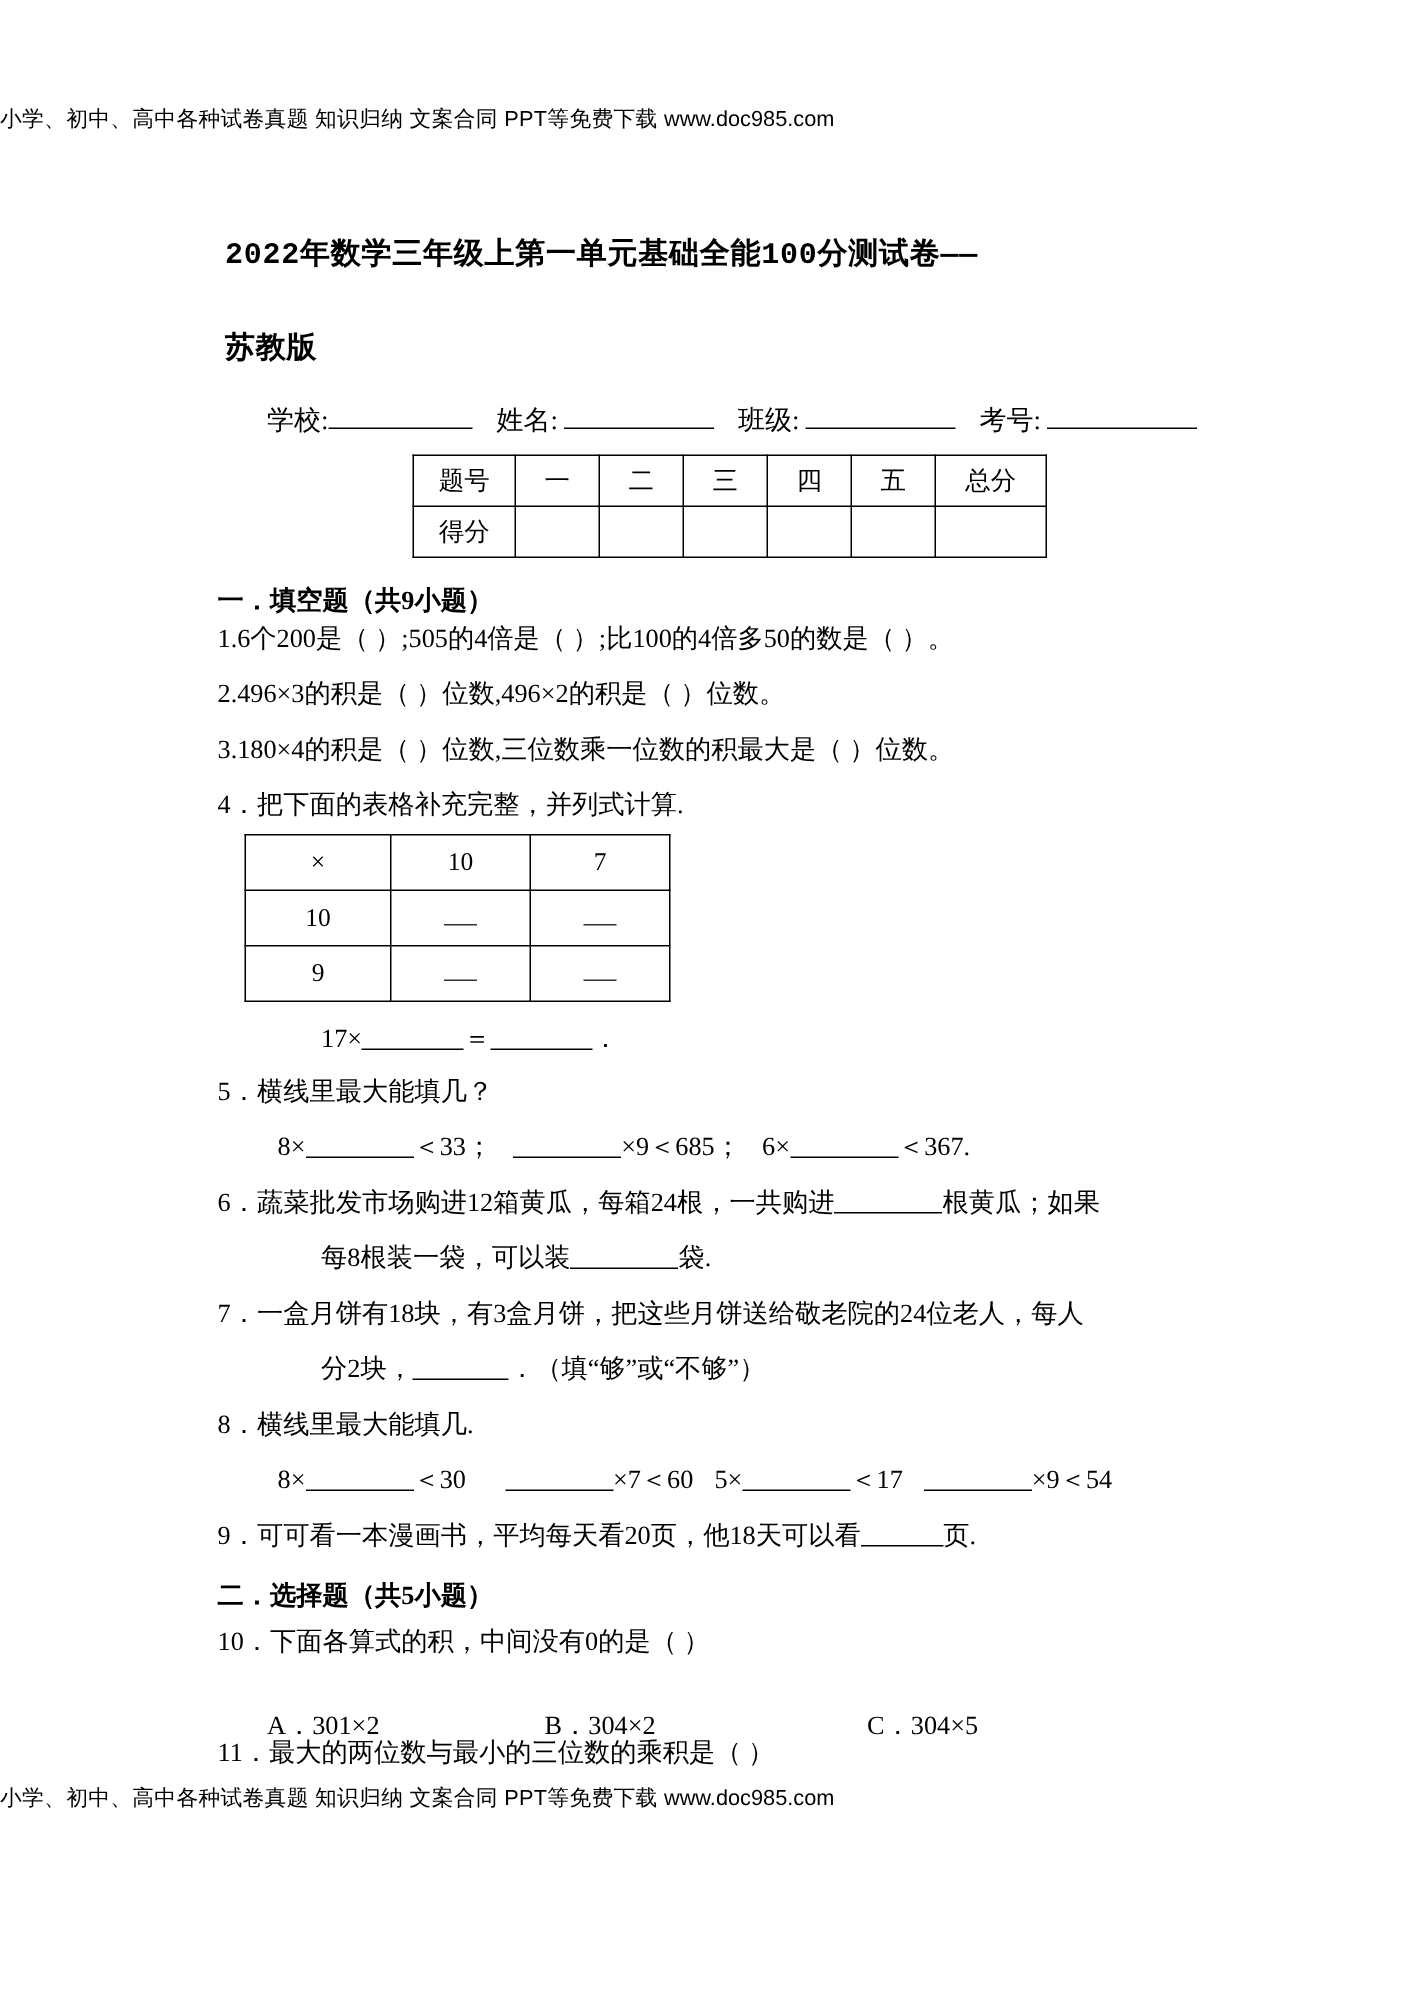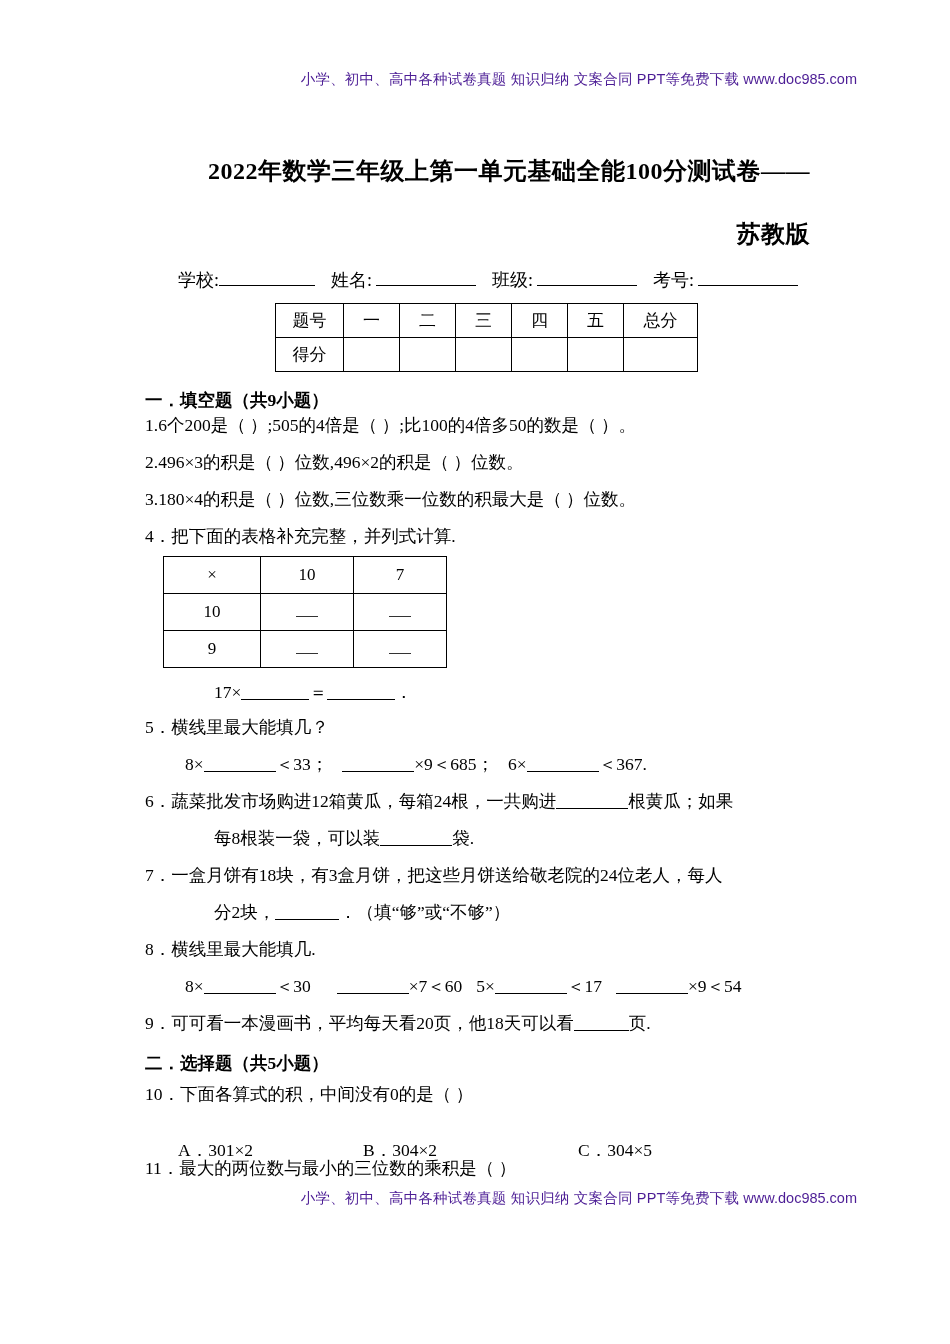--- a/index.html
+++ b/index.html
@@ -20,43 +20,43 @@
     left: 0; top: 0;
     width: 950px;
     height: 1344px;
   }
 
   
   .runner {
     position: absolute;
     left: 0;
     width: 857px;
-    text-align: right;
+    text-align: left;
     font-family: "Liberation Sans", "DejaVu Sans", sans-serif;
     font-size: 14.5px;
-    color: #4c1d95;
+    color: #000000;
     letter-spacing: 0.2px;
     white-space: nowrap;
   }
   .runner .url {
     font-family: "Liberation Sans", "DejaVu Sans", sans-serif;
     letter-spacing: 0;
   }
   #runner-top { top: 70px; }
   #runner-bottom { top: 1189px; }
 
   
   .doc-title {
     position: absolute;
     left: 150px;
     width: 660px;
-    text-align: right;
+    text-align: left;
     font-weight: bold;
-    font-size: 24px;
-    font-family: Liberation Serif, serif;
+    font-size: 20px;
+    font-family: Liberation Mono, monospace;
     letter-spacing: 0.5px;
     white-space: nowrap;
   }
   #title-line1 { top: 155px; }
   #title-line2 { top: 218px; }
 
   
   #identity-line {
     position: absolute;
     left: 178px;

